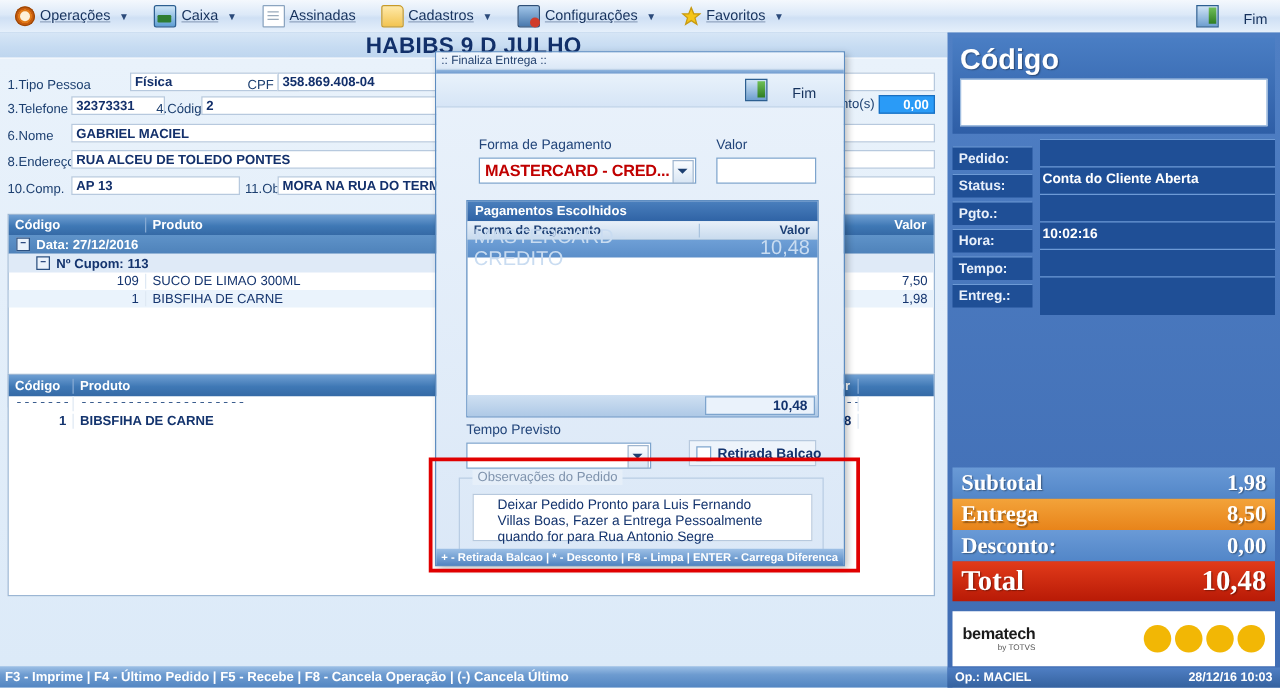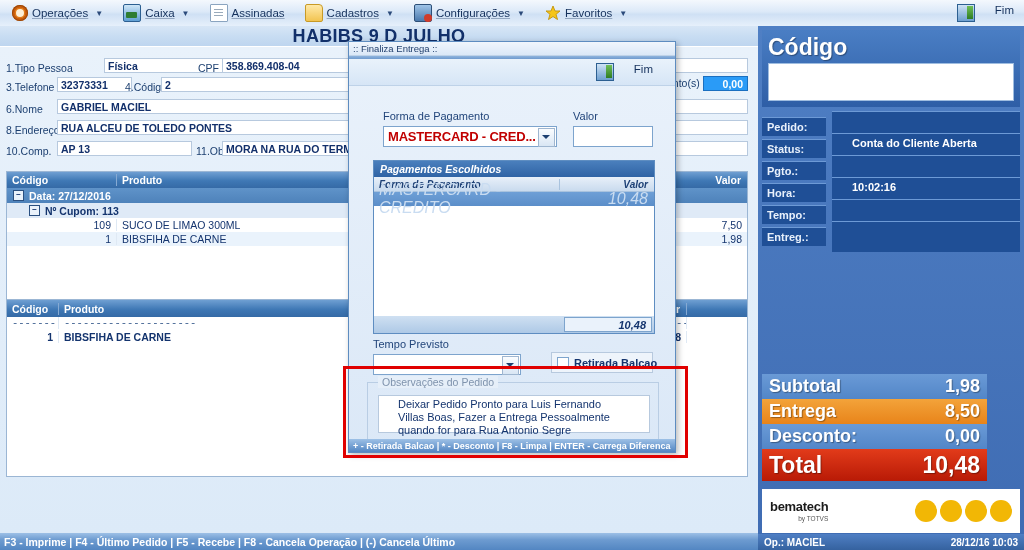--- a/index.html
+++ b/index.html
@@ -36,21 +36,21 @@
   .ico-doc:after{content:"";position:absolute;left:3px;top:4px;width:9px;height:1px;background:#9ab;
                  box-shadow:0 3px 0 #9ab,0 6px 0 #9ab;}
   .ico-folder{background:linear-gradient(180deg,#ffe9a8,#f2c451);border:1px solid #c89a27;border-radius:2px 4px 2px 2px;}
   .ico-cfg{background:linear-gradient(180deg,#9fc4e8,#4a79ad);border:1px solid #2d4f78;border-radius:2px;}
   .ico-cfg:after{content:"";position:absolute;right:-1px;bottom:-1px;width:8px;height:8px;background:#d03b2b;border-radius:50%;}
   .ico-star{width:16px;height:16px;}
   .ico-exit{background:linear-gradient(180deg,#cfe3f5,#6e9fd0);border:1px solid #2c5f91;}
   .ico-exit:after{content:"";position:absolute;right:1px;top:1px;width:6px;height:13px;
                   background:linear-gradient(180deg,#6fbf57,#2f7d22);}
 
-  .endbtn{display:flex;align-items:flex-start;gap:20px;padding:2px 10px 2px 6px;color:#15315c;font-size:11.5px;}
+  .endbtn{display:flex;align-items:flex-end;gap:20px;padding:2px 10px 2px 6px;color:#15315c;font-size:11.5px;}
 
   
   .apptitle{
     position:absolute;left:0;top:26px;width:758px;height:22px;
     background:linear-gradient(180deg,#d7e6f6 0%,#c7dcf2 50%,#bcd4ee 100%);
     color:#12306a;font-weight:bold;font-size:18px;text-align:center;
     letter-spacing:.3px;line-height:20px;overflow:hidden;
   }
 
   
@@ -106,23 +106,23 @@
   }
   .rp-inner{position:absolute;left:4px;top:4px;width:258px;}
   .codigo-box{background:linear-gradient(180deg,#4a7ec4 0%,#2e5ea6 100%);padding:4px 6px 6px 6px;}
   .codigo-lbl{color:#fff;font-size:23px;font-weight:bold;line-height:26px;text-shadow:1px 1px 1px rgba(0,0,0,.35);}
   .codigo-input{background:#fff;border:1px solid #9fbde0;height:36px;margin-top:3px;}
   .rp-rows{margin-top:10px;}
   .rp-row{display:flex;align-items:center;height:19px;margin-bottom:3px;}
   .rp-key{width:64px;height:19px;line-height:19px;background:#1f4f96;color:#e8f0fb;font-weight:bold;
      font-size:11px;padding-left:5px;box-sizing:border-box;border-top:1px solid #6d9ad6;}
   .rp-val{flex:1;height:31px;line-height:19px;background:#1f4f96;color:#fff;font-weight:bold;
-     font-size:11px;padding-left:20px;box-sizing:border-box;margin-left:6px;border-top:1px solid #6d9ad6;}
-
-  .totals{position:absolute;left:762px;top:374px;width:225px;}
+     font-size:11px;padding-left:2px;box-sizing:border-box;margin-left:6px;border-top:1px solid #6d9ad6;}
+
+  .totals{position:absolute;left:762px;top:374px;width:258px;font-family:Liberation Serif, serif;}
   .trow{display:flex;align-items:center;justify-content:space-between;height:25px;padding:0 7px;
         box-sizing:border-box;font-weight:bold;color:#fff;text-shadow:1px 1px 1px rgba(0,0,0,.35);}
   .t-sub{background:linear-gradient(180deg,#6a9ad6,#5286c8);font-size:18px;}
   .t-ent{background:linear-gradient(180deg,#f3a33a,#e8841a);font-size:18px;}
   .t-des{background:linear-gradient(180deg,#6a9ad6,#5286c8);font-size:18px;}
   .t-tot{background:linear-gradient(180deg,#e23b1a,#b81a06);font-size:23px;height:32px;}
 
   .brandbar{position:absolute;left:762px;top:489px;width:258px;height:44px;background:#fff;
      display:flex;align-items:center;justify-content:space-between;padding:0 8px;box-sizing:border-box;}
   .bm{display:flex;flex-direction:column;line-height:1;}
@@ -153,21 +153,21 @@
   .m-lbl{color:#22457a;font-size:11px;}
   .m-combo{position:relative;height:21px;background:#fff;border:1px solid #7da4cd;box-sizing:border-box;}
   .m-combo .txt{position:absolute;left:4px;top:1px;right:18px;height:18px;line-height:18px;
      color:#c00000;font-weight:bold;font-size:13px;overflow:hidden;white-space:nowrap;letter-spacing:-.2px;}
   .m-combo .arw{position:absolute;right:1px;top:1px;width:15px;height:17px;
      background:linear-gradient(180deg,#fbfdff,#d9e6f4);border:1px solid #9fb6d0;}
   .m-combo .arw:after{content:"";position:absolute;left:3px;top:6px;border-left:4px solid transparent;
      border-right:4px solid transparent;border-top:4px solid #1c3f70;}
   .m-input{height:21px;background:#fff;border:1px solid #7da4cd;box-sizing:border-box;}
 
-  .pg{position:absolute;left:10px;top:78px;width:268px;height:172px;border:1px solid #5e8dc1;background:#fff;font-style:italic;}
+  .pg{position:absolute;left:10px;top:78px;width:268px;height:172px;border:1px solid #5e8dc1;background:#fff;}
   .pg-title{height:16px;background:linear-gradient(180deg,#4a7fbd 0%,#2f63a5 100%);color:#fff;
      font-weight:bold;font-size:10.5px;line-height:16px;padding-left:6px;}
   .pg-head{height:14px;display:flex;background:linear-gradient(180deg,#e8f0f9,#c9dbee);
      color:#1e4176;font-weight:bold;font-size:10px;align-items:center;border-bottom:1px solid #a9c3de;}
   .pg-head .c1{flex:1;padding-left:5px;}
   .pg-head .c2{width:88px;text-align:right;padding-right:6px;border-left:1px solid #a9c3de;}
   .pg-row{height:14px;display:flex;align-items:center;background:linear-gradient(180deg,#6e9fd6,#5b8ec9);
      color:#c9dcf1;font-size:16px;}
   .pg-row .c1{flex:1;padding-left:5px;}
   .pg-row .c2{width:88px;text-align:right;padding-right:6px;}

